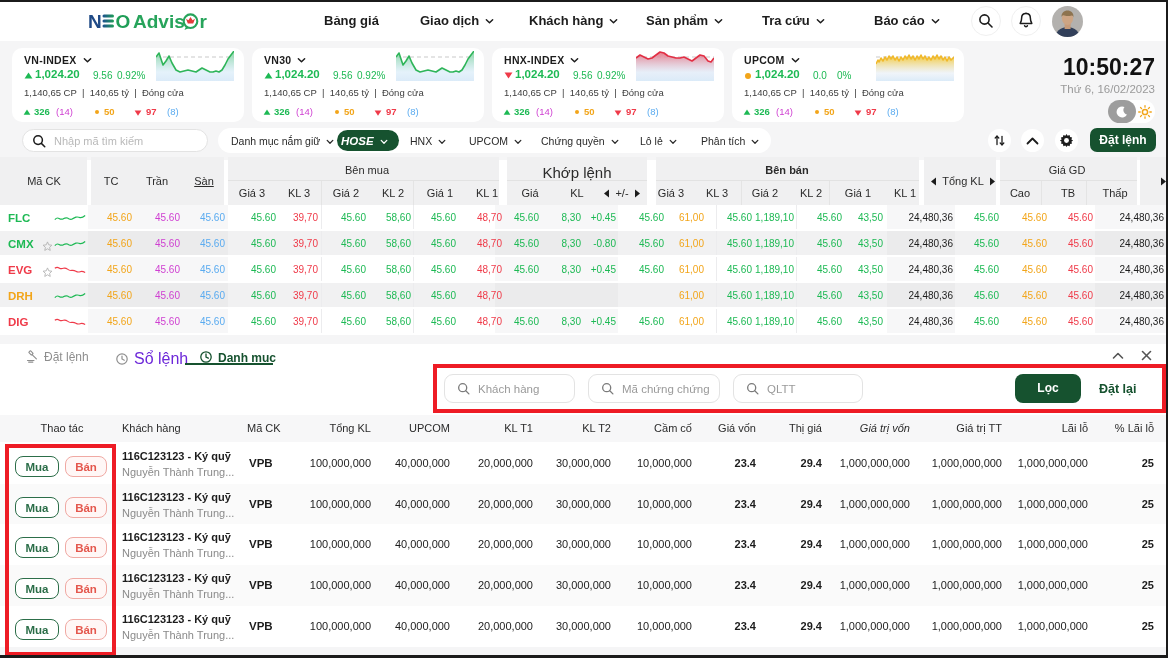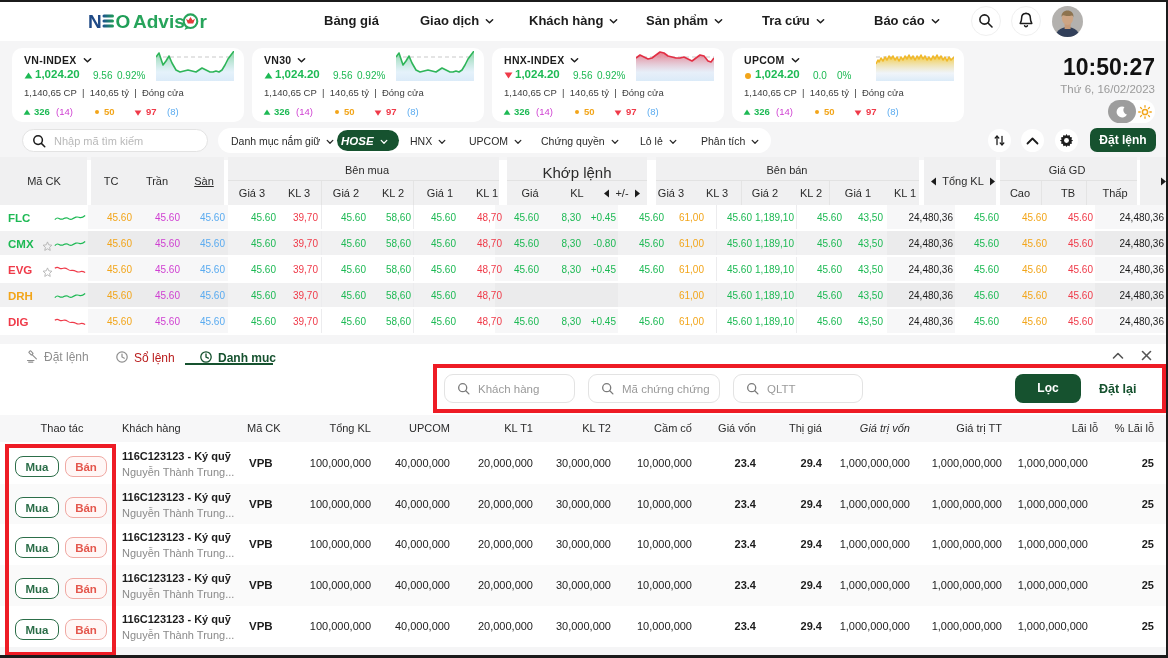--- a/index.html
+++ b/index.html
@@ -315,21 +315,21 @@
 <div class="abs" style="left:741px;top:181px;width:1px;height:24px;background:#e4e4e4;"></div>
 <div class="abs" style="left:829px;top:181px;width:1px;height:24px;background:#e4e4e4;"></div>
 <div class="abs" style="left:1041px;top:181px;width:1px;height:24px;background:#e4e4e4;"></div>
 <div class="abs" style="left:1086px;top:181px;width:1px;height:24px;background:#e4e4e4;"></div>
 <div class="abs c" style="left:4px;top:175px;width:80px;font-size:11px;color:#2b2b2b;white-space:nowrap;">Mã CK</div>
 <div class="abs c" style="left:71px;top:175px;width:80px;font-size:11px;color:#2b2b2b;white-space:nowrap;">TC</div>
 <div class="abs c" style="left:117px;top:175px;width:80px;font-size:11px;color:#2b2b2b;white-space:nowrap;">Trần</div>
 <div class="abs c" style="left:164px;top:175px;width:80px;font-size:11px;color:#2b2b2b;white-space:nowrap;text-decoration:underline;">Sàn</div>
 <div class="abs c" style="left:327px;top:164px;width:80px;font-size:11px;color:#2b2b2b;white-space:nowrap;">Bên mua</div>
 <div class="abs c" style="left:537px;top:164px;width:80px;font-size:15px;color:#2b2b2b;white-space:nowrap;">Khớp lệnh</div>
-<div class="abs c" style="left:747px;top:164px;width:80px;font-size:11px;color:#2b2b2b;white-space:nowrap;">Bên bán</div>
+<div class="abs c" style="left:747px;top:164px;width:80px;font-size:11px;color:#2b2b2b;white-space:nowrap;font-weight:bold;">Bên bán</div>
 <div class="abs c" style="left:917px;top:175px;width:92px;font-size:11px;color:#2b2b2b;white-space:nowrap;"><svg width="7" height="9" viewBox="0 0 7 9" style="display:inline-block;vertical-align:-1px;margin-right:5px;">
         <path d="M6 0.5 L1 4.5 L6 8.5 Z" fill="#1c1c1c"></path>
       </svg>Tổng KL<svg width="7" height="9" viewBox="0 0 7 9" style="display:inline-block;vertical-align:-1px;margin-left:5px;">
         <path d="M1 0.5 L6 4.5 L1 8.5 Z" fill="#1c1c1c"></path>
       </svg></div>
 <div class="abs c" style="left:1027px;top:164px;width:80px;font-size:11px;color:#2b2b2b;white-space:nowrap;">Giá GD</div>
 <div class="abs c" style="left:212px;top:187px;width:80px;font-size:11px;color:#2b2b2b;white-space:nowrap;">Giá 3</div>
 <div class="abs c" style="left:259px;top:187px;width:80px;font-size:11px;color:#2b2b2b;white-space:nowrap;">KL 3</div>
 <div class="abs c" style="left:306px;top:187px;width:80px;font-size:11px;color:#2b2b2b;white-space:nowrap;">Giá 2</div>
 <div class="abs c" style="left:353px;top:187px;width:80px;font-size:11px;color:#2b2b2b;white-space:nowrap;">KL 2</div>
@@ -539,21 +539,21 @@
 <div class="abs" style="left:0;top:335px;width:1168px;height:9px;background:#f5f5f6;"></div>
 <div class="abs" style="left:0;top:344px;width:1168px;height:71px;background:#fff;"></div>
 <div class="abs" style="left:26px;top:350px;font-size:12px;color:#8e8e8e;white-space:nowrap;"><svg width="13" height="13" viewBox="0 0 14 14" style="display:inline-block;vertical-align:-2px;margin-right:5px;">
         <g fill="none" stroke="#8e8e8e" stroke-width="1.2" stroke-linecap="round" stroke-linejoin="round">
           <rect x="3.2" y="1.8" width="4.2" height="2.6" rx="0.5" transform="rotate(45 5.3 3.1)"></rect>
           <path d="M6.8 5.2 L11.2 9.6"></path>
           <path d="M1.6 11.3 L8.6 11.3"></path>
           <path d="M2.8 13 L7.4 13"></path>
         </g>
       </svg>Đặt lệnh</div>
-<div class="abs" style="left:115px;top:350px;font-size:12px;color:#b91c1c;white-space:nowrap;"><svg width="14" height="14" viewBox="0 0 14 14" style="display:inline-block;vertical-align:-2px;margin-right:5px;">
+<div class="abs" style="left:115px;top:350px;font-size:16px;color:#6d28d9;white-space:nowrap;"><svg width="14" height="14" viewBox="0 0 14 14" style="display:inline-block;vertical-align:-2px;margin-right:5px;">
         <g fill="none" stroke="#8e8e8e" stroke-width="1.2" stroke-linecap="round">
           <circle cx="7" cy="7" r="5.2"></circle>
           <path d="M7 4 L7 7 L9.3 8.2"></path>
         </g>
       </svg>Sổ lệnh</div>
 <div class="abs" style="left:199px;top:350px;font-size:12px;font-weight:bold;color:#16522f;white-space:nowrap;"><svg width="14" height="14" viewBox="0 0 14 14" style="display:inline-block;vertical-align:-2px;margin-right:5px;">
         <g fill="none" stroke="#16522f" stroke-width="1.3" stroke-linecap="round">
           <circle cx="7" cy="7" r="5.2"></circle>
           <path d="M7 4 L7 7 L9.3 8.2"></path>
         </g>
@@ -597,21 +597,21 @@
 <div class="abs" style="left:247px;top:422px;font-size:11px;color:#2b2b2b;">Mã CK</div>
 <div class="abs r" style="left:261px;top:422px;width:110px;font-size:11px;color:#2b2b2b;white-space:nowrap;">Tổng KL</div>
 <div class="abs r" style="left:340px;top:422px;width:110px;font-size:11px;color:#2b2b2b;white-space:nowrap;">UPCOM</div>
 <div class="abs r" style="left:423px;top:422px;width:110px;font-size:11px;color:#2b2b2b;white-space:nowrap;">KL T1</div>
 <div class="abs r" style="left:501px;top:422px;width:110px;font-size:11px;color:#2b2b2b;white-space:nowrap;">KL T2</div>
 <div class="abs r" style="left:582px;top:422px;width:110px;font-size:11px;color:#2b2b2b;white-space:nowrap;">Cầm cố</div>
 <div class="abs r" style="left:646px;top:422px;width:110px;font-size:11px;color:#2b2b2b;white-space:nowrap;">Giá vốn</div>
 <div class="abs r" style="left:712px;top:422px;width:110px;font-size:11px;color:#2b2b2b;white-space:nowrap;">Thị giá</div>
 <div class="abs r" style="left:800px;top:422px;width:110px;font-size:11px;color:#2b2b2b;white-space:nowrap;font-style:italic;">Giá trị vốn</div>
 <div class="abs r" style="left:892px;top:422px;width:110px;font-size:11px;color:#2b2b2b;white-space:nowrap;">Giá trị TT</div>
-<div class="abs r" style="left:978px;top:422px;width:110px;font-size:11px;color:#2b2b2b;white-space:nowrap;margin-left:10px;">Lãi lỗ</div>
+<div class="abs r" style="left:978px;top:422px;width:110px;font-size:11px;color:#2b2b2b;white-space:nowrap;">Lãi lỗ</div>
 <div class="abs r" style="left:1044px;top:422px;width:110px;font-size:11px;color:#2b2b2b;white-space:nowrap;">% Lãi lỗ</div>
 <div class="abs" style="left:0;top:443px;width:1168px;height:41px;background:#ffffff;"></div>
 <div class="abs c" style="left:15px;top:456px;width:44px;height:21px;border:1px solid #2c6e49;border-radius:8px;background:#fff;font-size:11.5px;font-weight:bold;color:#2c6e49;line-height:21px;">Mua</div>
 <div class="abs c" style="left:65px;top:456px;width:42px;height:21px;border:1px solid #f0a9a3;border-radius:8px;background:#fff7f6;font-size:11.5px;font-weight:bold;color:#e4574d;line-height:21px;">Bán</div>
 <div class="abs" style="left:122px;top:450px;font-size:11px;font-weight:bold;color:#1c1c1c;white-space:nowrap;">116C123123 - Ký quỹ</div>
 <div class="abs" style="left:122px;top:466px;font-size:11px;color:#8a8a8a;white-space:nowrap;">Nguyễn Thành Trung...</div>
 <div class="abs" style="left:249px;top:457px;font-size:11.5px;font-weight:bold;color:#1c1c1c;">VPB</div>
 <div class="abs r" style="left:251px;top:457px;width:120px;font-size:11px;color:#1c1c1c;">100,000,000</div>
 <div class="abs r" style="left:330px;top:457px;width:120px;font-size:11px;color:#1c1c1c;">40,000,000</div>
 <div class="abs r" style="left:413px;top:457px;width:120px;font-size:11px;color:#1c1c1c;">20,000,000</div>

